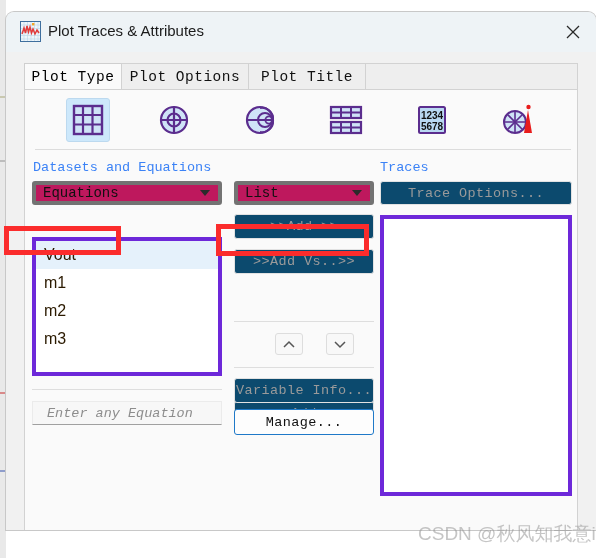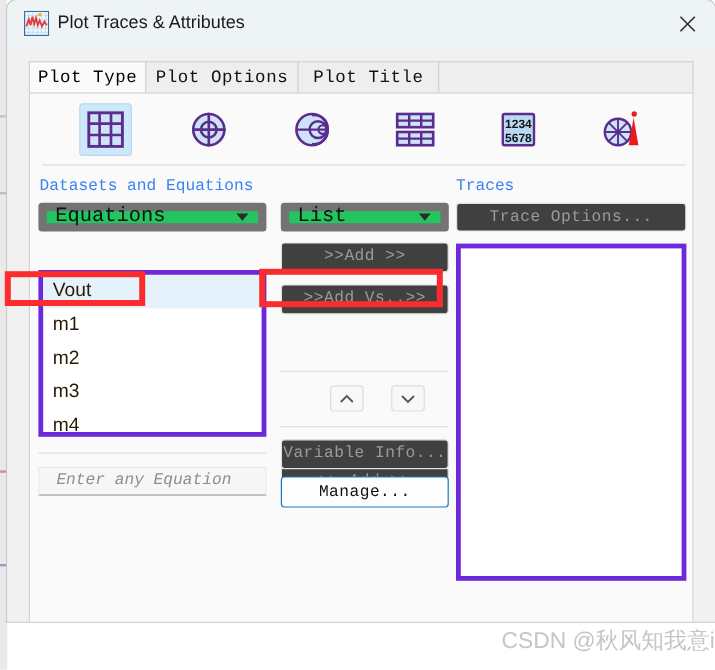--- a/index.html
+++ b/index.html
@@ -12,21 +12,21 @@
     height: 558px;
     overflow: hidden;
     font-family: "Liberation Sans", sans-serif;
     -webkit-font-smoothing: antialiased;
   }
 
   
   #window {
     position: absolute;
     left: 6px;
-    top: 0px;
+    top: 12px;
     width: 590px;
     height: 518px;
     background: #f0f0f0;
     border-radius: 8px 8px 0 0;
     box-shadow: 0 0 0 1px #c8c8c8;
     overflow: hidden;
   }
 
   
   #titlebar {
@@ -155,25 +155,25 @@
     font-family: "Liberation Mono", monospace;
     font-size: 13.5px;
     color: #3b82f6;
     white-space: nowrap;
   }
 
   
   .combo {
     position: absolute;
     box-sizing: border-box;
-    background: #22c55e;
-    border: 7px solid #737373;
+    background: #be185d;
+    border: 4px solid #737373;
     border-radius: 3px;
     font-family: "Liberation Mono", monospace;
-    font-size: 17px;
+    font-size: 14px;
     color: #101010;
   }
   .combo .combo-text {
     position: absolute;
     left: 7px;
     top: 50%;
     transform: translateY(-50%);
     white-space: nowrap;
   }
   .combo .combo-arrow {
@@ -226,21 +226,21 @@
     box-sizing: border-box;
   }
   .listrow.selected {
     background: #e5f1fb;
   }
 
   
   .btn {
     position: absolute;
     box-sizing: border-box;
-    background: #404040;
+    background: #0c4a6e;
     border: 1px solid #e2e2e2;
     border-radius: 3px;
     font-family: "Liberation Mono", monospace;
     font-size: 13.5px;
     color: #9a9a9a;
     display: flex;
     align-items: center;
     justify-content: center;
     letter-spacing: 0.4px;
     white-space: nowrap;
@@ -462,23 +462,20 @@
         </div>
         <div class="listrow">
           <span>m1</span>
         </div>
         <div class="listrow">
           <span>m2</span>
         </div>
         <div class="listrow">
           <span>m3</span>
         </div>
-        <div class="listrow">
-          <span>m4</span>
-        </div>
       </div>
 
       <div class="hrule" style="left:7px;top:299px;width:190px;"></div>
 
       <div class="flatfield" style="left:7px;top:311px;width:190px;height:24px;">
         <span class="ph">Enter any Equation</span>
       </div>
 
       <div class="btn" style="left:209px;top:311px;width:140px;height:24px;">
         <span>&gt;&gt; Add &gt;&gt;</span>

